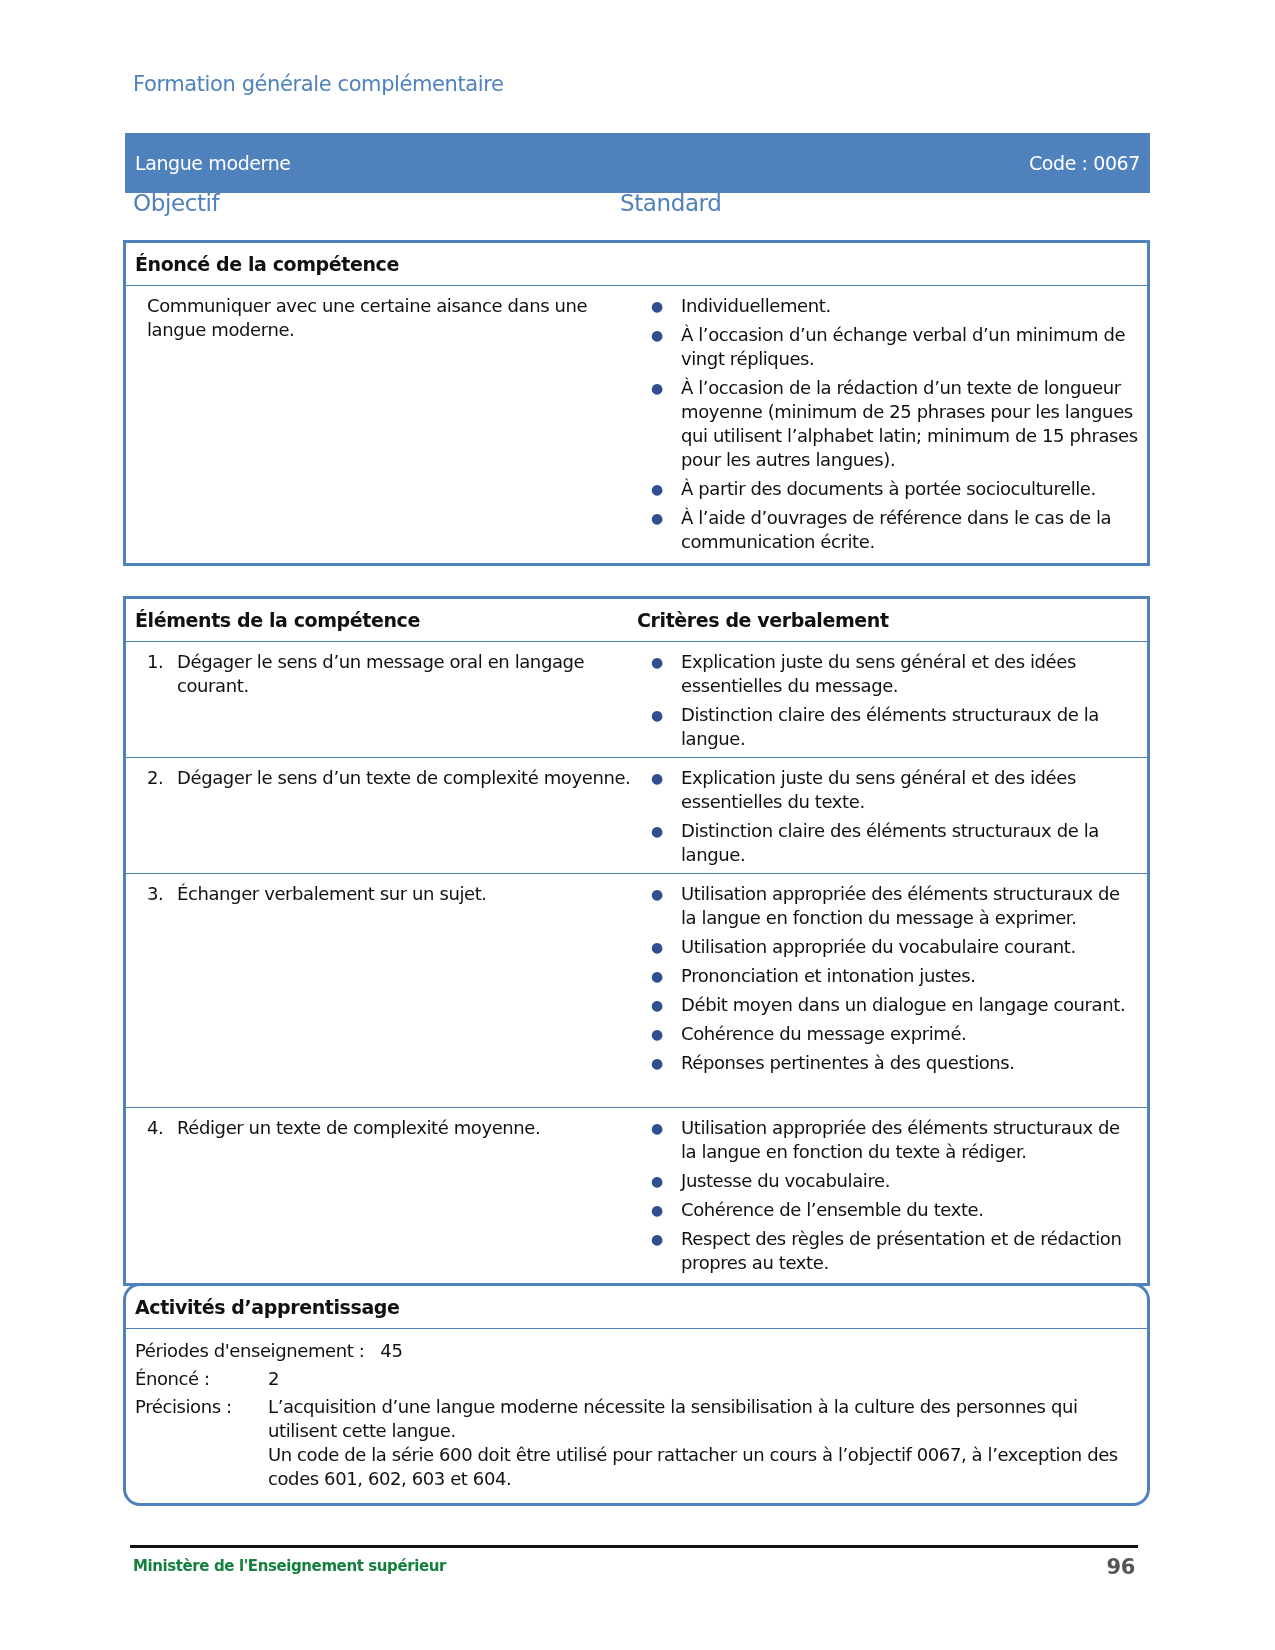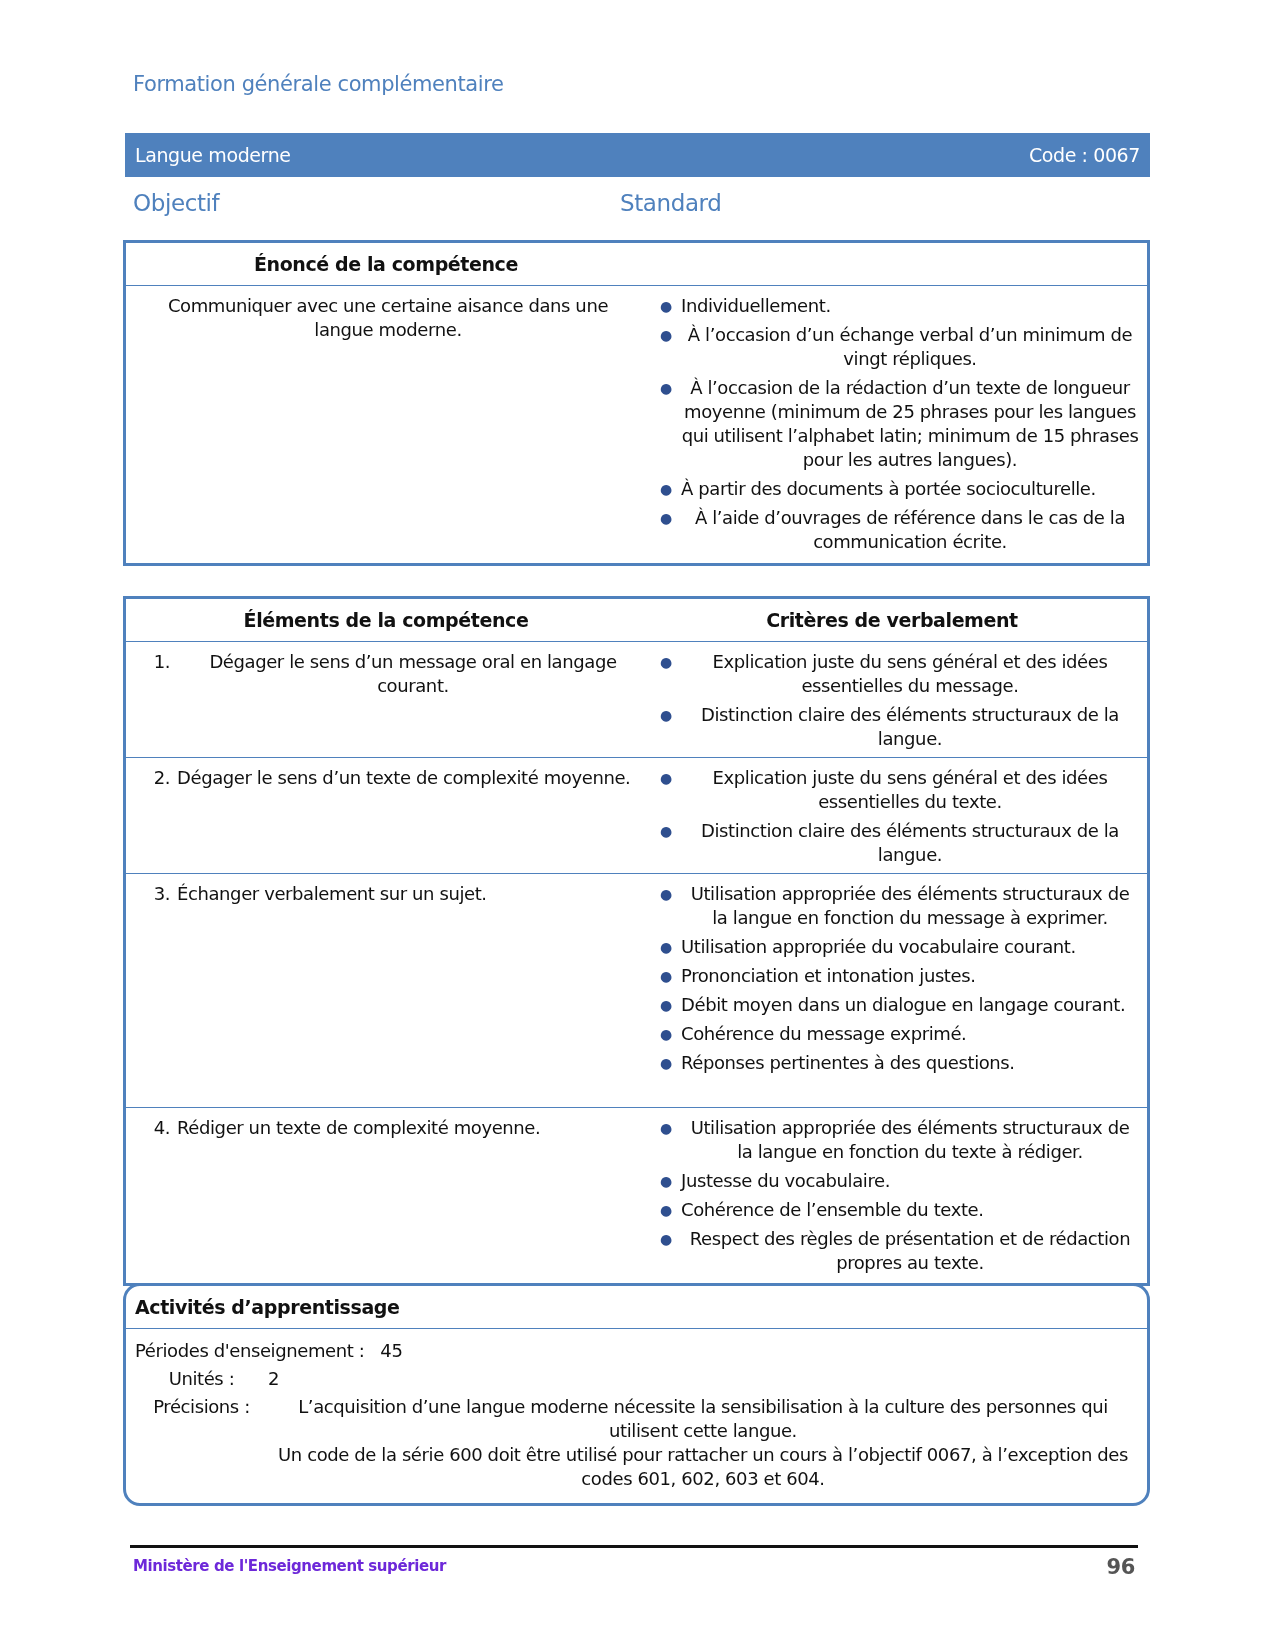--- a/index.html
+++ b/index.html
@@ -1,38 +1,38 @@
 <!DOCTYPE html>
 <html><head>
 <meta charset="utf-8">
 <style>
   html, body { margin: 0; padding: 0; background: #ffffff; }
   body { width: 1275px; height: 1650px; position: relative; font-family: "DejaVu Sans", sans-serif; color: #111; font-size: 18px; letter-spacing: -0.4px; }
   .page-title { position: absolute; left: 133px; top: 72px; color: #4f81bd; font-size: 21px; }
-  .band { position: absolute; left: 123px; top: 133px; width: 1027px; height: 44px; background: #4f81bd; color: #fff; font-size: 19px; display: flex; align-items: center; justify-content: space-between; box-sizing: border-box; padding: 0 10px 0 10px; border-left: 2px solid #fff; }
+  .band { position: absolute; left: 123px; top: 133px; width: 1027px; height: 60px; background: #4f81bd; color: #fff; font-size: 19px; display: flex; align-items: center; justify-content: space-between; box-sizing: border-box; padding: 0 10px 0 10px; border-left: 2px solid #fff; }
   .obj-std { position: absolute; top: 190px; font-size: 23px; font-weight: normal; color: #4f81bd; }
-  .tbl { position: absolute; left: 123px; width: 1027px; border: 3px solid #4f81bd; box-sizing: border-box; text-align: center; }
+  .tbl { position: absolute; left: 123px; width: 1027px; border: 3px solid #4f81bd; box-sizing: border-box; }
   .tbl .head { display: flex; border-bottom: 1.5px solid #4f81bd; height: 42px; align-items: center; font-weight: bold; font-size: 19px; }
   .col-l { width: 511px; padding-left: 9px; box-sizing: border-box; }
   .col-r { flex: 1; padding-left: 0; box-sizing: border-box; }
   .row { display: flex; border-bottom: 1.5px solid #4f81bd; padding-left: 12px; }
   .row:last-child { border-bottom: none; }
   .row .col-l { padding-top: 8px; line-height: 24px; }
   .row .col-r { padding-top: 8px; padding-bottom: 4px; }
   .num-item { display: flex; }
   .num-item .n { width: 30px; flex-shrink: 0; }
   ul.bl { list-style: none; margin: 0; padding: 0; }
   ul.bl li { display: flex; line-height: 24px; margin-bottom: 5px; }
   ul.bl li .dot { width: 30px; flex-shrink: 0; color: #2f4f8f; font-size: 14px; padding-left: 2px; }
   ul.bl li .t { padding-right: 8px; }
   .act .body { padding: 10px 9px 8px 9px; line-height: 24px; }
   .act .line { display: flex; margin-bottom: 4px; }
   .act .lbl { width: 133px; flex-shrink: 0; }
   .footer-rule { position: absolute; left: 130px; top: 1545px; width: 1008px; height: 3px; background: #111; }
-  .footer-l { position: absolute; left: 133px; top: 1557px; font-size: 15px; font-weight: bold; color: #6d28d9; }
+  .footer-l { position: absolute; left: 133px; top: 1557px; font-size: 15px; font-weight: bold; color: #15803d; }
   .footer-r { position: absolute; right: 140px; top: 1555px; font-size: 21px; font-weight: bold; color: #555; }
 </style>
 </head>
 <body>
 
 <div class="page-title">Formation générale complémentaire</div>
 
 <div class="band">
   <span>Langue moderne</span>
   <span>Code : 0067</span>
@@ -189,21 +189,21 @@
   </div>
 </div>
 
 <div class="tbl act" style="top:1283px;border-radius:17px;">
   <div class="head" style="padding-left:9px;">Activités d’apprentissage</div>
   <div class="body">
     <div class="line">
       <span>Périodes d'enseignement :</span>&nbsp;&nbsp;&nbsp;<span>45</span>
     </div>
     <div class="line">
-      <span class="lbl">Unités :</span>
+      <span class="lbl">Énoncé :</span>
         <span>2</span>
     </div>
     <div class="line">
       <span class="lbl">Précisions :</span>
       <div>
         <div>L’acquisition d’une langue moderne nécessite la sensibilisation à la culture des personnes qui utilisent cette langue.</div>
         <div>Un code de la série 600 doit être utilisé pour rattacher un cours à l’objectif 0067, à l’exception des codes 601, 602, 603 et 604.</div>
       </div>
     </div>
   </div>

